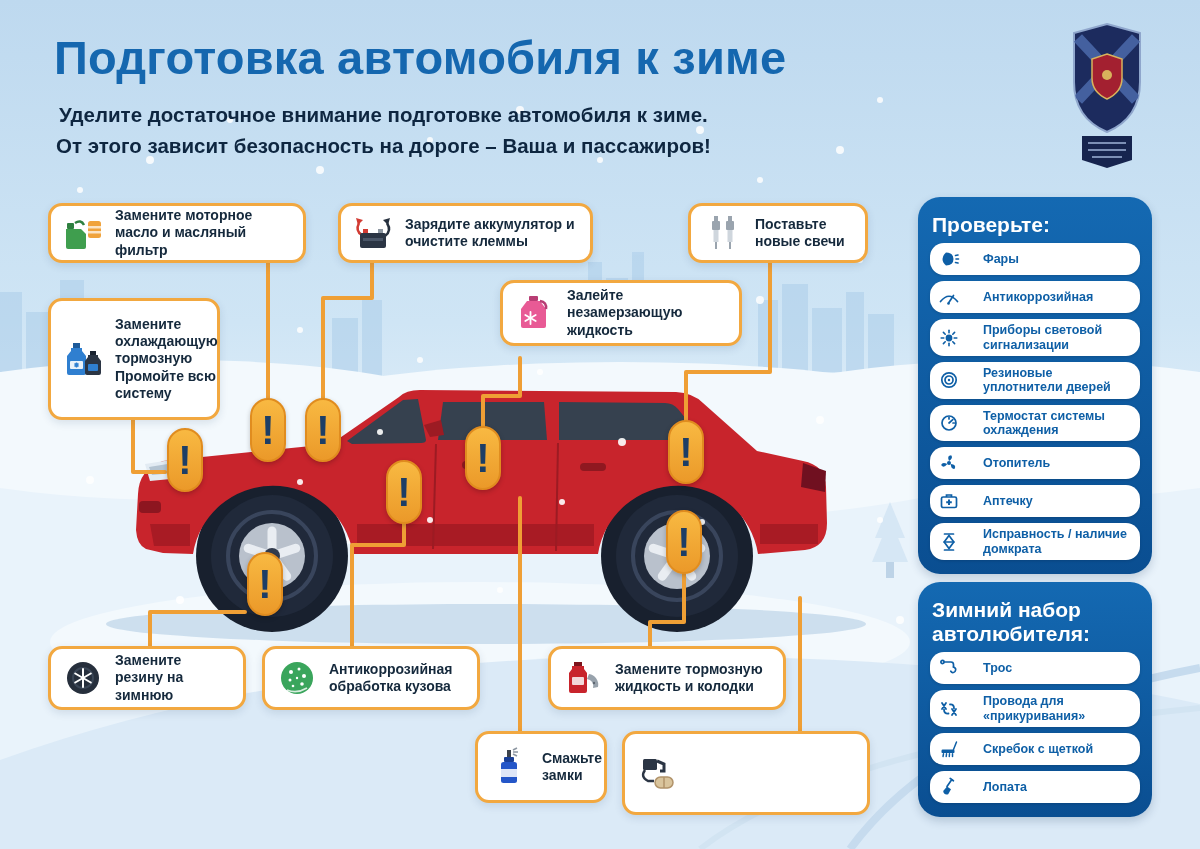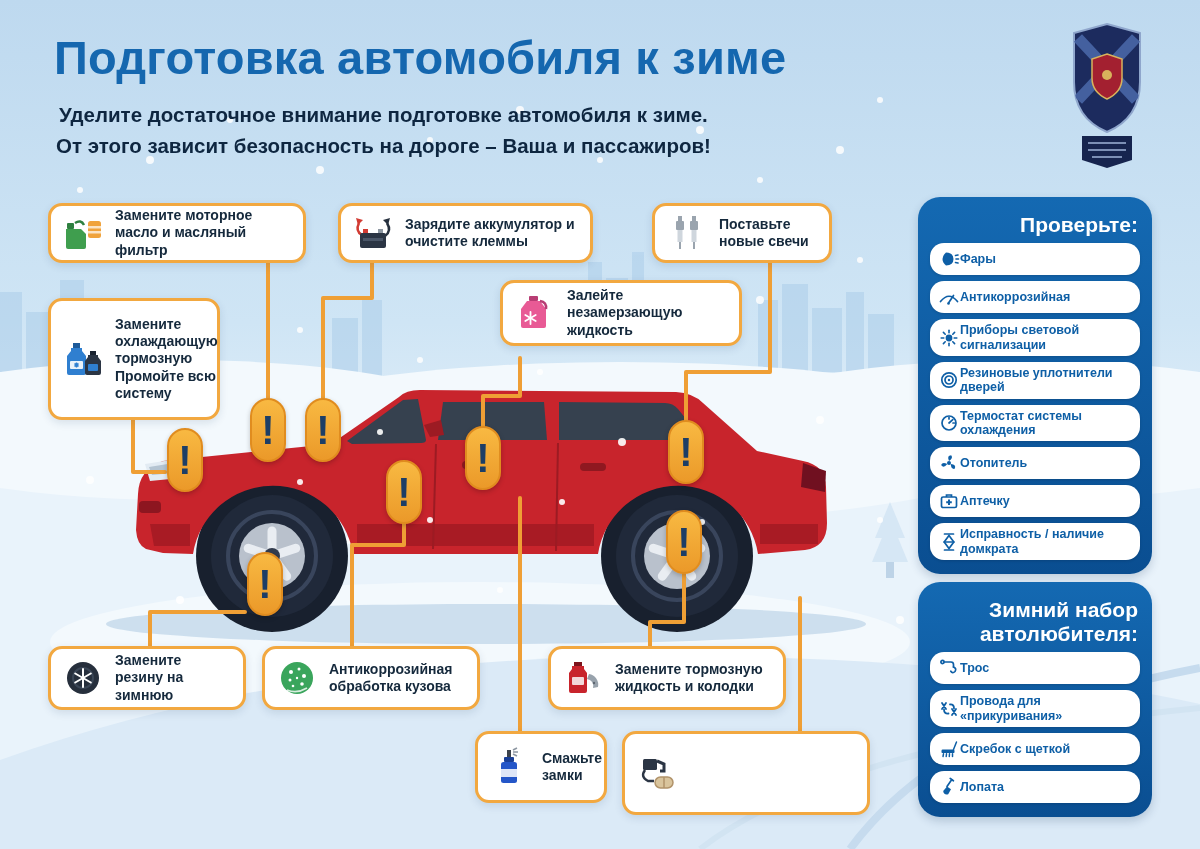--- a/index.html
+++ b/index.html
@@ -17,22 +17,22 @@
   .callout{border:3px solid #f2a840;background:#fff;border-radius:14px;display:flex;align-items:center;
     gap:10px;padding:6px 10px;box-shadow:0 3px 8px rgba(20,50,90,.12);}
   .callout .ic{flex:0 0 44px;width:44px;height:44px;}
   .callout .ic svg{width:100%;height:100%;display:block;}
   .callout .txt{font-size:14px;font-weight:700;color:#15293c;line-height:1.22;}
   .mark{width:36px;height:64px;border-radius:18px;background:linear-gradient(180deg,#f8b942,#eb9929);
     border:2px solid #e08c1f;display:flex;align-items:center;justify-content:center;
     font-size:40px;font-weight:900;color:#1d3e66;box-shadow:0 2px 5px rgba(0,0,0,.22);}
   .panel{width:234px;background:linear-gradient(180deg,#1469b2,#0a4e91);border-radius:22px;
     padding:14px 12px;box-shadow:0 4px 10px rgba(20,50,90,.2);}
-  .panel-title{color:#fff;font-size:21px;font-weight:800;margin:2px 2px 6px;line-height:1.15;text-align:right;}
-  .pitem{background:#fff;border-radius:14px;display:flex;align-items:center;gap:0;
+  .panel-title{color:#fff;font-size:21px;font-weight:800;margin:2px 2px 6px;line-height:1.15;}
+  .pitem{background:#fff;border-radius:14px;display:flex;align-items:center;gap:23px;
     padding:4px 8px;margin-top:6px;min-height:24px;box-shadow:0 1px 3px rgba(0,0,0,.15);}
   .pitem .pic{flex:0 0 22px;width:22px;height:22px;}
   .pitem .pic svg{width:100%;height:100%;display:block;}
   .pitem .plabel{font-size:12.5px;font-weight:700;color:#0e5fa6;line-height:1.15;}
 </style>
 </head>
 <body>
 
 <div class="poster">
 
@@ -217,21 +217,21 @@
           <path d="M36 12 q5 8 -2 13" stroke="#26303e" stroke-width="2.5" fill="none"></path>
           <rect x="9" y="22" width="26" height="15" rx="2" fill="#2b3544"></rect>
           <rect x="12" y="18" width="5" height="4" fill="#d23b33"></rect>
           <rect x="27" y="18" width="5" height="4" fill="#8d97a2"></rect>
           <rect x="12" y="27" width="20" height="3" fill="#4a5668"></rect>
         </svg>
     </span>
     <span class="txt">Зарядите аккумулятор и очистите клеммы</span>
   </div>
 
-  <div class="ui callout" style="left:652px;top:203px;width:180px;height:60px">
+  <div class="ui callout" style="left:688px;top:203px;width:180px;height:60px">
     <span class="ic">
       <svg viewBox="0 0 44 44">
           <g fill="#9aa4ae">
             <rect x="13" y="5" width="4" height="5"></rect>
             <rect x="11" y="10" width="8" height="9" rx="1"></rect>
             <rect x="12.5" y="19" width="5" height="12" fill="#cfd6dd"></rect>
             <rect x="14" y="31" width="2" height="7"></rect>
           </g>
           <g fill="#9aa4ae" transform="translate(14 0)">
             <rect x="13" y="5" width="4" height="5"></rect>

